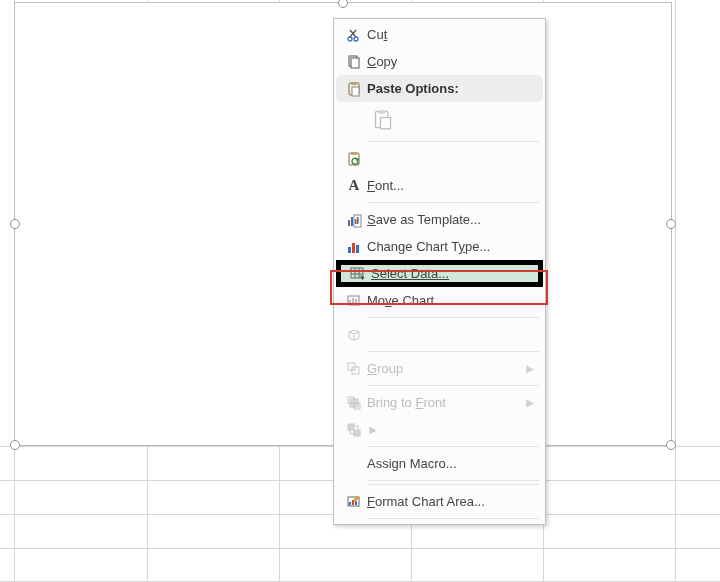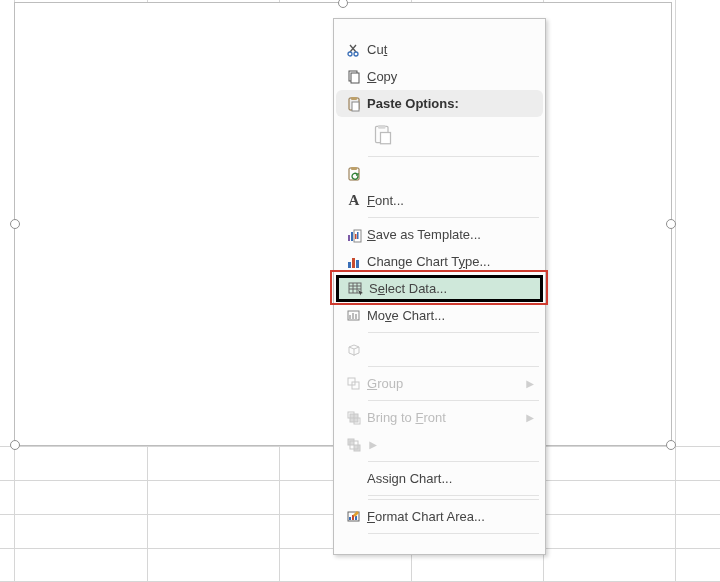--- a/index.html
+++ b/index.html
@@ -56,40 +56,41 @@
   .w5 { top: 100%; left: 100%; }
 
   .context-menu {
     position: absolute;
     left: 333px;
     top: 18px;
     width: 213px;
     background: #fcfcfc;
     border: 1px solid #c0c0c0;
     box-shadow: 2px 2px 4px rgba(0,0,0,.18);
-    padding: 17px 2px;
+    padding: 2px 2px;
     color: #444;
   }
   .menu-item {
     display: flex;
     align-items: center;
     height: 27px;
     padding: 0 6px 0 4px;
     position: relative;
     border: 1px solid transparent;
   }
   .menu-item.header {
     background: #ededed;
     font-weight: bold;
     color: #333;
     border-radius: 6px;
   }
   .menu-item.highlight {
     background: #cfe8da;
-    border: 3px solid #000000;
+    border: 5px solid #000000;
+    text-decoration: underline;
   }
   .menu-item.disabled { color: #bcbcbc; }
   .icon-cell {
     width: 26px;
     display: flex;
     align-items: center;
     justify-content: center;
   }
   .label {
     flex: 1 1 auto;
@@ -325,21 +326,21 @@
           <rect x="4" y="4" width="8" height="8" fill="none" stroke="#c8c8c8"></rect>
         </svg>
     </span>
     <span class="arrow">▶</span>
   </div>
 
   <div class="menu-sep"></div>
 
   <div class="menu-item">
     <span class="icon-cell"></span>
-    <span class="label"><span id="macro-label">Assign Chart...</span></span>
+    <span class="label"><span id="macro-label">Assign Macro...</span></span>
   </div>
 
   <div class="menu-sep"></div>
 
 
   <div class="menu-sep"></div>
 
   <div class="menu-item">
     <span class="icon-cell">
       <svg class="icon" viewBox="0 0 16 16">

